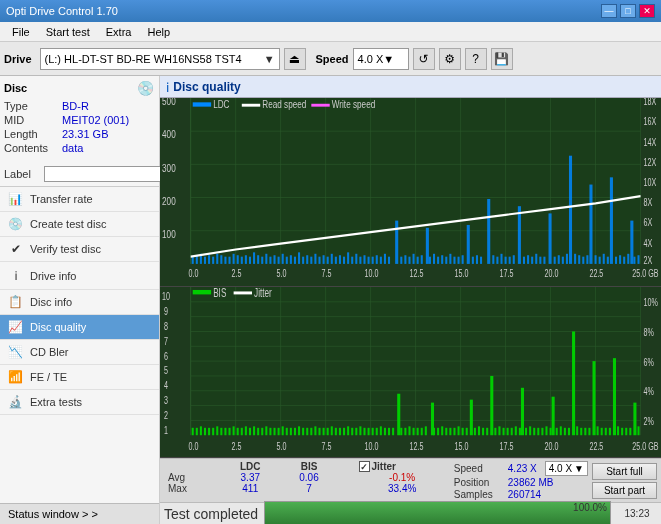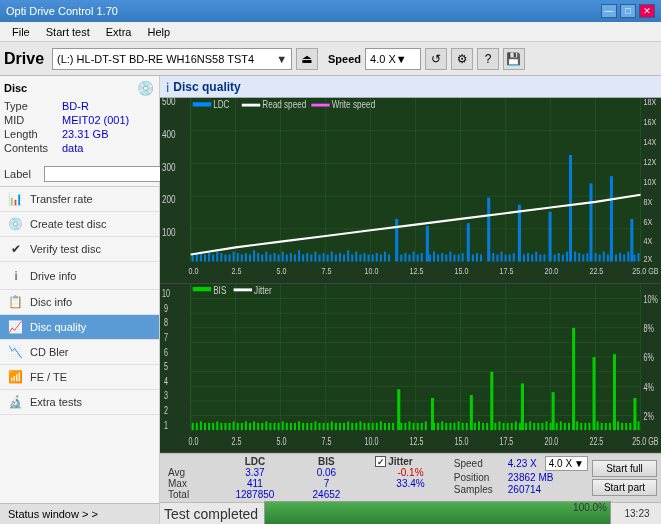--- a/index.html
+++ b/index.html
@@ -46,21 +46,21 @@
     
     .toolbar {
       background: #e8e8e8;
       border-bottom: 1px solid #bbb;
       display: flex;
       align-items: center;
       height: 34px;
       padding: 2px 4px;
       gap: 4px;
     }
-    .toolbar-label { font-size: 16px; font-weight: bold; margin-right: 4px; }
+    .toolbar-label { font-size: 11px; font-weight: bold; margin-right: 4px; }
     .drive-select {
       display: flex; align-items: center;
       background: white;
       border: 1px solid #999;
       padding: 2px 4px;
       height: 22px;
       flex: 1;
       max-width: 240px;
       font-size: 11px;
     }
@@ -772,27 +772,20 @@
               <td></td>
               <td class="val-neg">-0.1%</td>
             </tr>
             <tr>
               <td class="label">Max</td>
               <td class="val">411</td>
               <td class="val">7</td>
               <td></td>
               <td class="val">33.4%</td>
             </tr>
-            <tr>
-              <td class="label">Total</td>
-              <td class="val">1287850</td>
-              <td class="val">24652</td>
-              <td></td>
-              <td></td>
-            </tr>
           </tbody>
         </table>
       </div>
 
       <div class="speed-stats">
         <div class="speed-row">
           <span class="speed-lbl">Speed</span>
           <span class="speed-val" style="color:#0000cc;">4.23 X</span>
           <div class="speed-dropdown" style="margin-left:4px;">
             <span>4.0 X</span>

